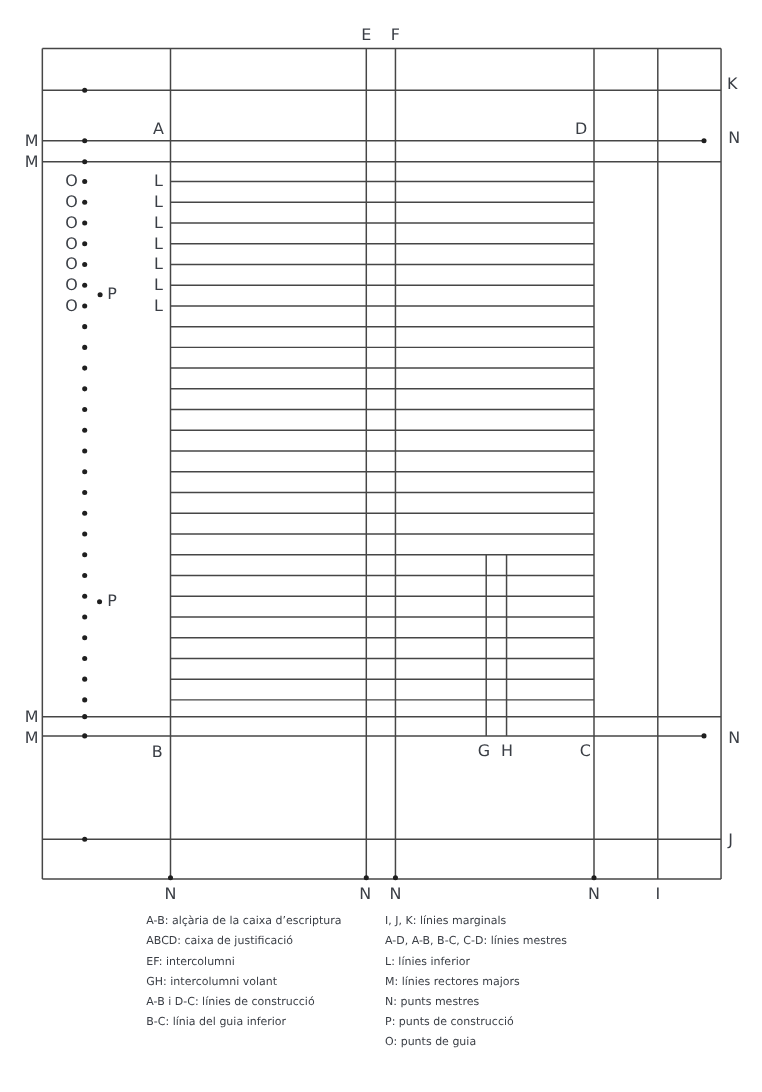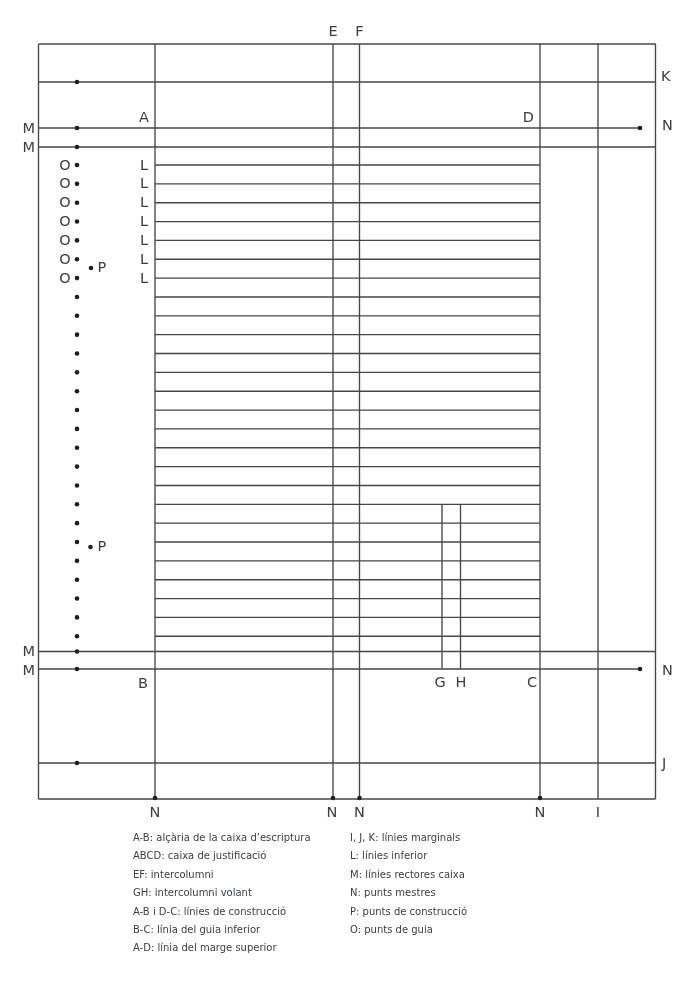--- a/index.html
+++ b/index.html
@@ -160,23 +160,23 @@
       <text x="65" y="282.6" text-anchor="middle" class="lbl">O</text>
       <text x="144" y="282.6" text-anchor="middle" class="lbl">L</text>
     </svg>
   <div class="legend-col left">
       <div class="legend-row">A-B: alçària de la caixa d’escriptura</div>
       <div class="legend-row">ABCD: caixa de justificació</div>
       <div class="legend-row">EF: intercolumni</div>
       <div class="legend-row">GH: intercolumni volant</div>
       <div class="legend-row">A-B i D-C: línies de construcció</div>
       <div class="legend-row">B-C: línia del guia inferior</div>
-      <div class="legend-row">A-D: línia del marge superior</div>
     </div>
   <div class="legend-col right">
       <div class="legend-row">I, J, K: línies marginals</div>
+      <div class="legend-row">A-D, A-B, B-C, C-D: línies mestres</div>
       <div class="legend-row">L: línies inferior</div>
-      <div class="legend-row">M: línies rectores caixa</div>
+      <div class="legend-row">M: línies rectores majors</div>
       <div class="legend-row">N: punts mestres</div>
       <div class="legend-row">P: punts de construcció</div>
       <div class="legend-row">O: punts de guia</div>
     </div>
 </div>
 
 </body></html>

